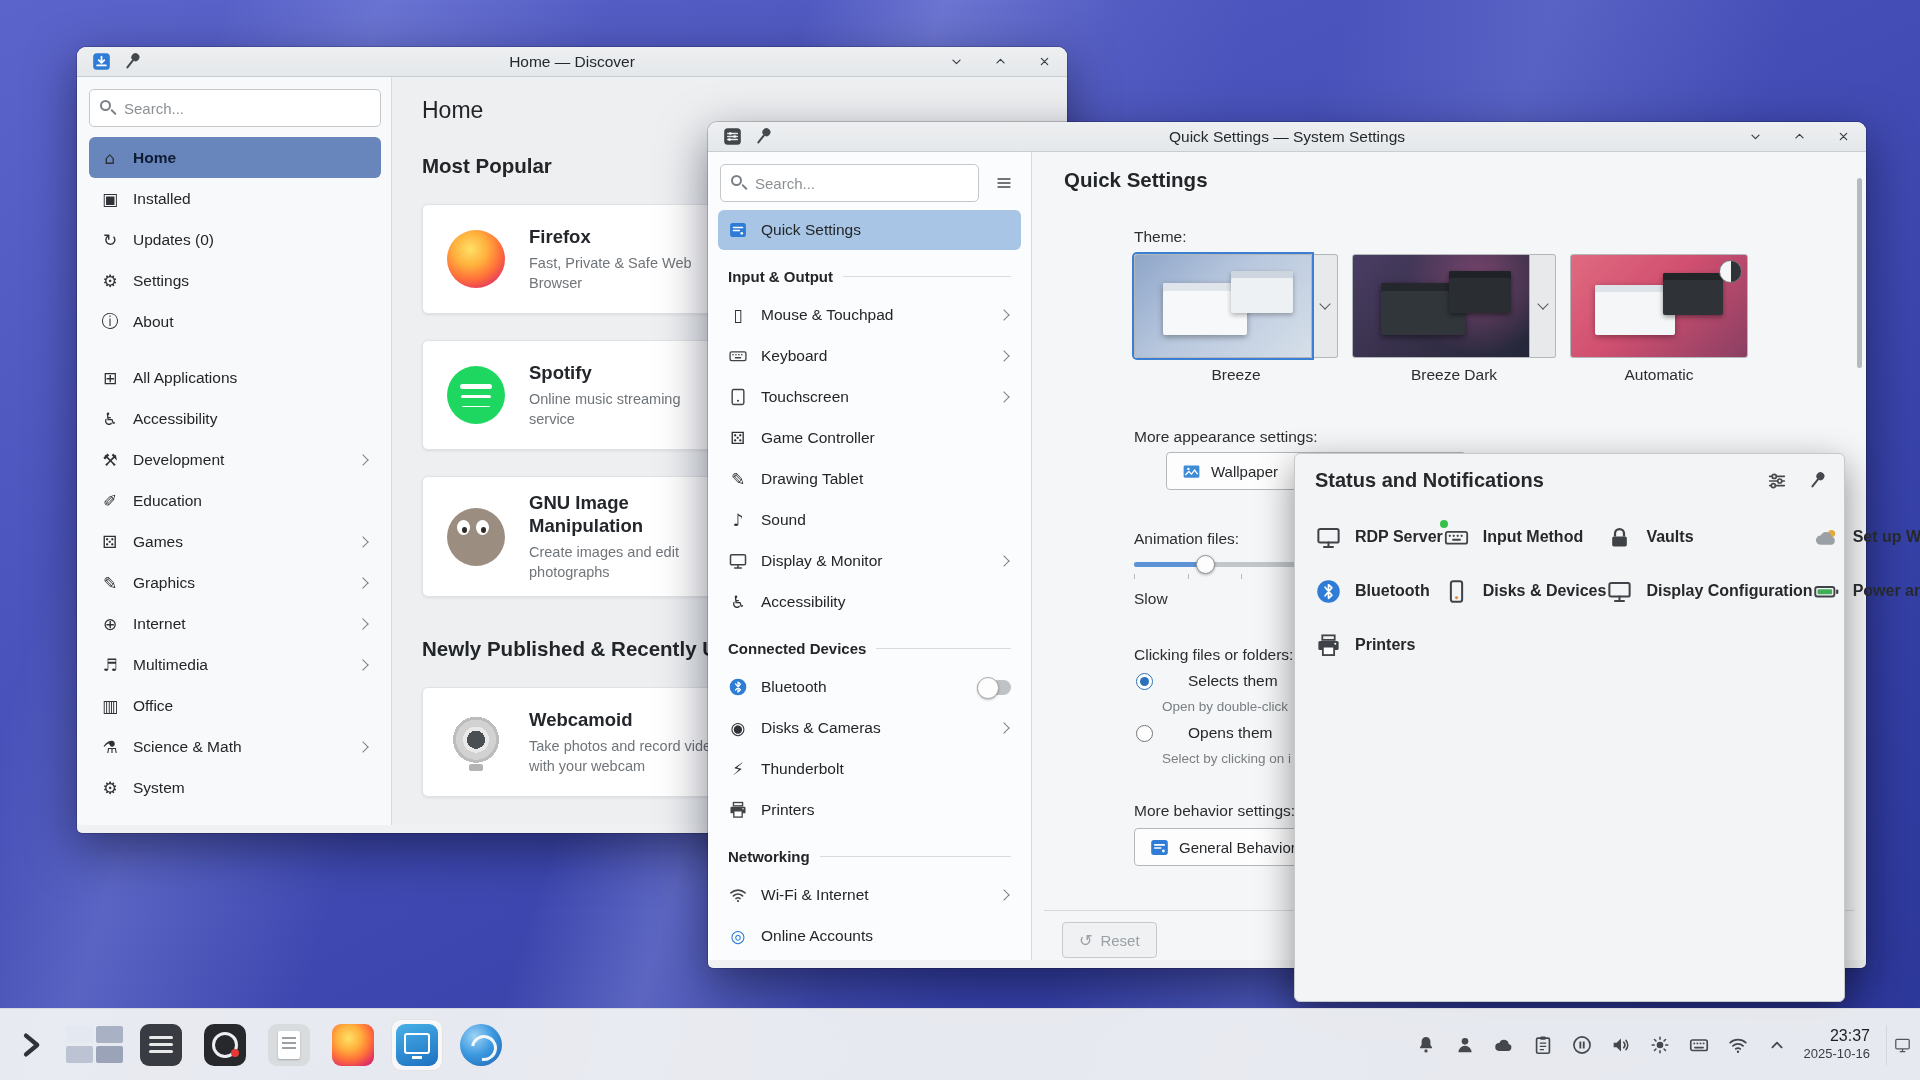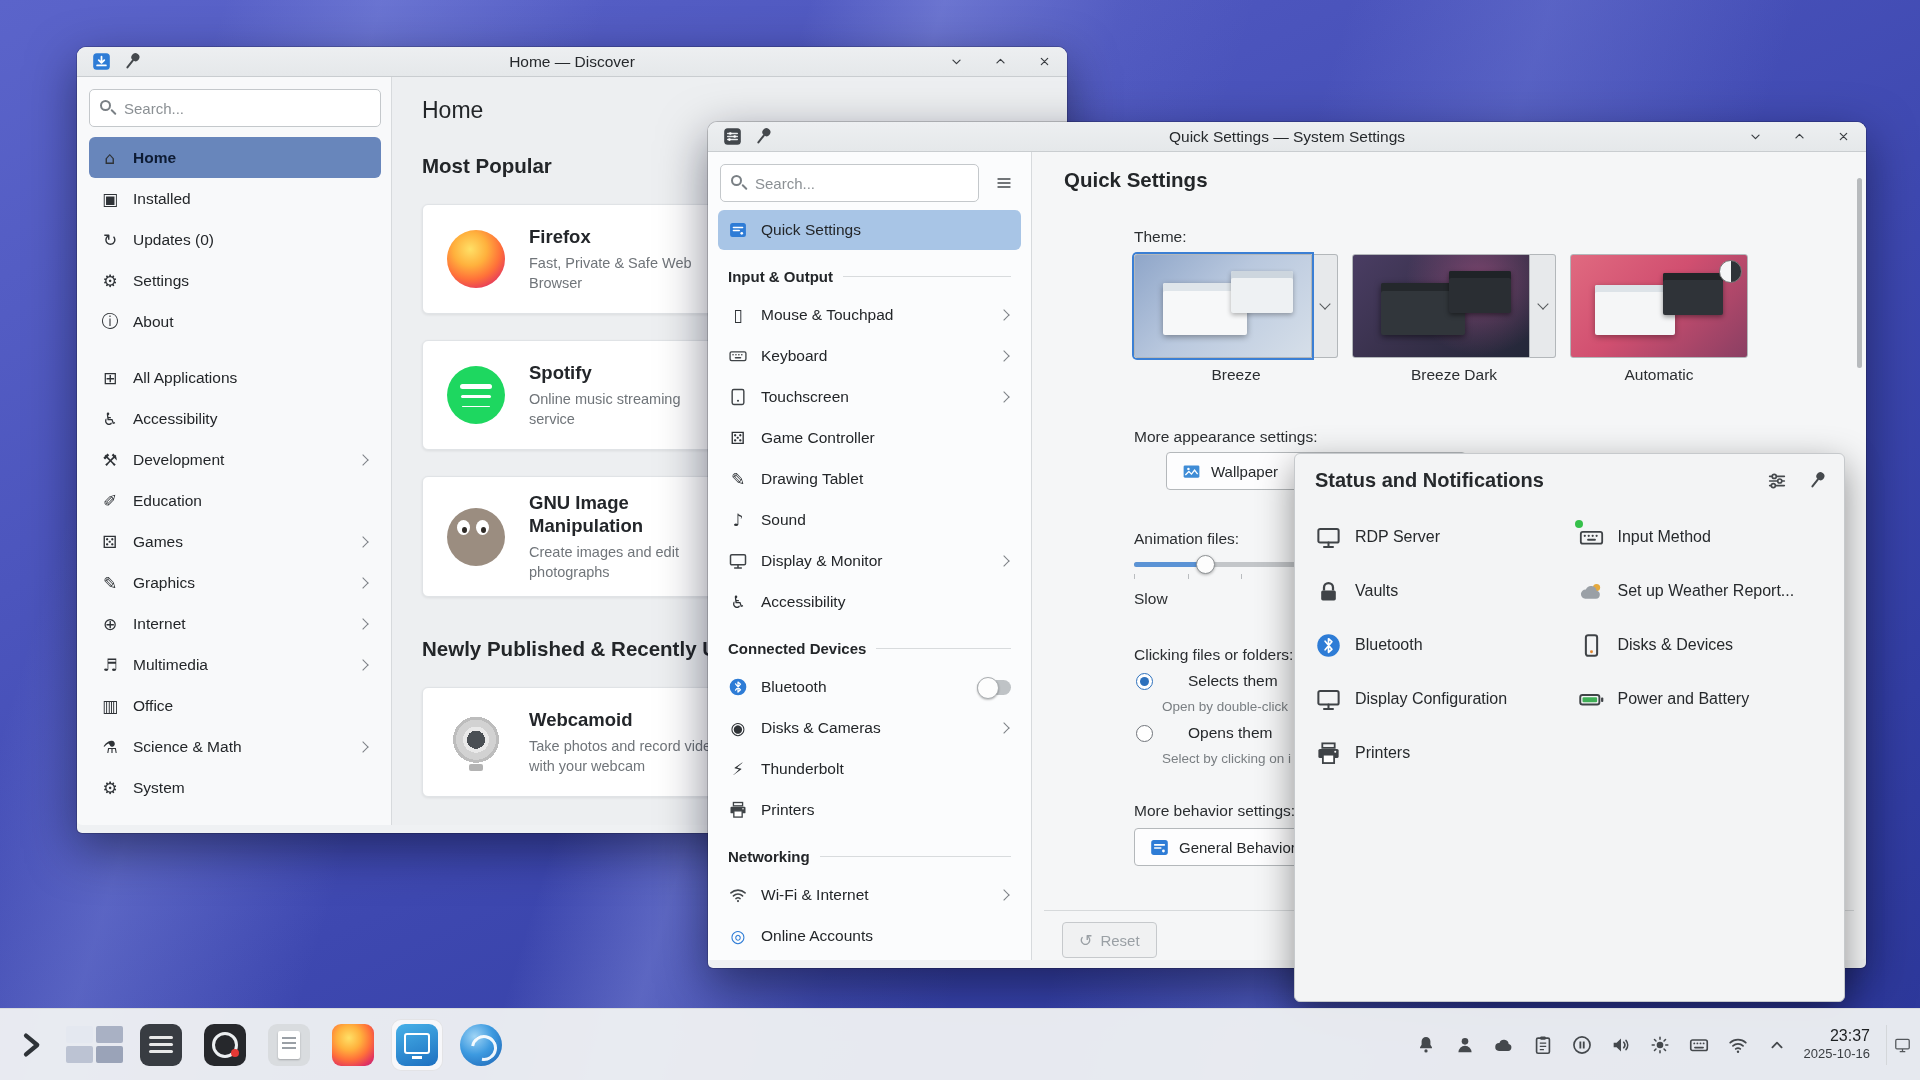--- a/index.html
+++ b/index.html
@@ -135,21 +135,21 @@
   .reset-glyph { font-family:"DejaVu Sans",sans-serif; font-size:16px; color:#9aa0a5; }
   .ss-scroll { position:absolute; right:4px; top:26px; width:5px; height:190px; background:#b7babd; border-radius:3px; }
 
   
   #statuspopup { position:absolute; left:1294px; top:453px; width:551px; height:549px; z-index:3;
     background:#f3f4f5; border:1px solid #c6c9cc; border-radius:6px; box-shadow:0 12px 36px rgba(0,0,0,.42); }
   .sp-header { display:flex; align-items:center; padding:15px 18px 10px 20px; }
   .sp-title { font-size:20px; font-weight:600; color:#26292c; }
   .sp-icons { margin-left:auto; display:flex; gap:20px; align-items:center; }
   .sp-icons svg { width:22px; height:22px; }
-  .sp-grid { display:grid; grid-template-columns:1fr 1fr; grid-auto-rows:54px; align-items:center; padding:8px 4px 0 20px; }
+  .sp-grid { display:grid; grid-template-columns:1fr 1fr 1fr 1fr; grid-auto-rows:54px; align-items:center; padding:8px 4px 0 20px;font-weight:bold; }
   .sp-item { display:flex; align-items:center; gap:13px; }
   .sp-item .icowrap { position:relative; width:27px; height:27px; flex-shrink:0; }
   .sp-item .icowrap svg { width:27px; height:27px; }
   .sp-item .lbl { font-size:16px; color:#26292c; white-space:nowrap; }
   .gdot { position:absolute; left:-3px; top:-4px; width:8px; height:8px; border-radius:50%; background:#35c04a; }
 
   
   #taskbar { position:absolute; left:0; bottom:0; width:1920px; height:72px; z-index:5;
     background:rgba(238,240,242,.96); border-top:1px solid #d8dbde; display:flex; align-items:center; padding:16px 8px; }
   .launcher { width:46px; height:46px; display:flex; align-items:center; justify-content:center; border-radius:8px; }

